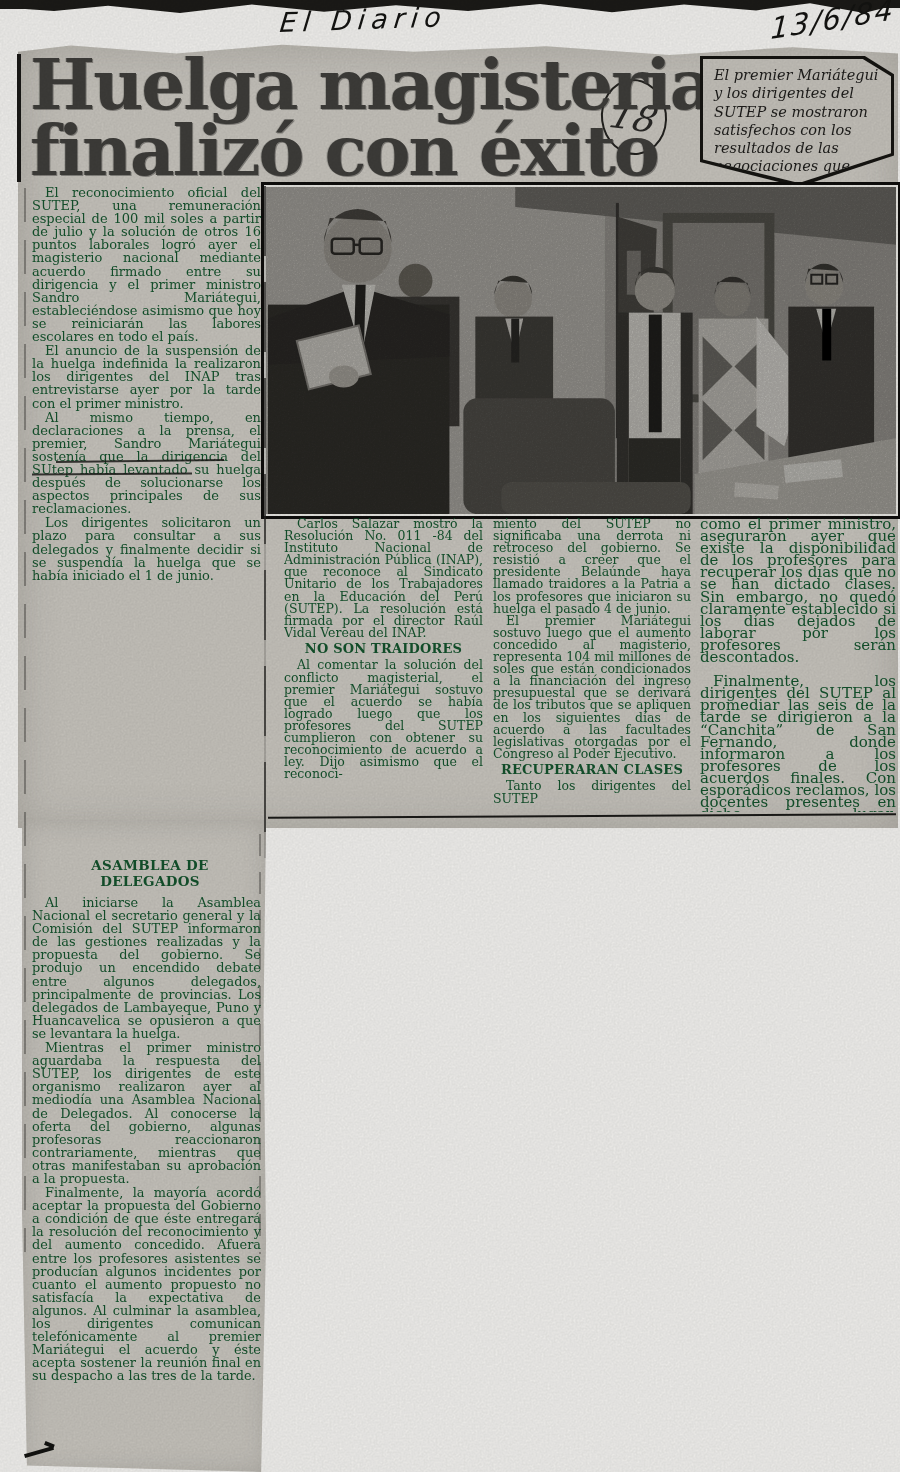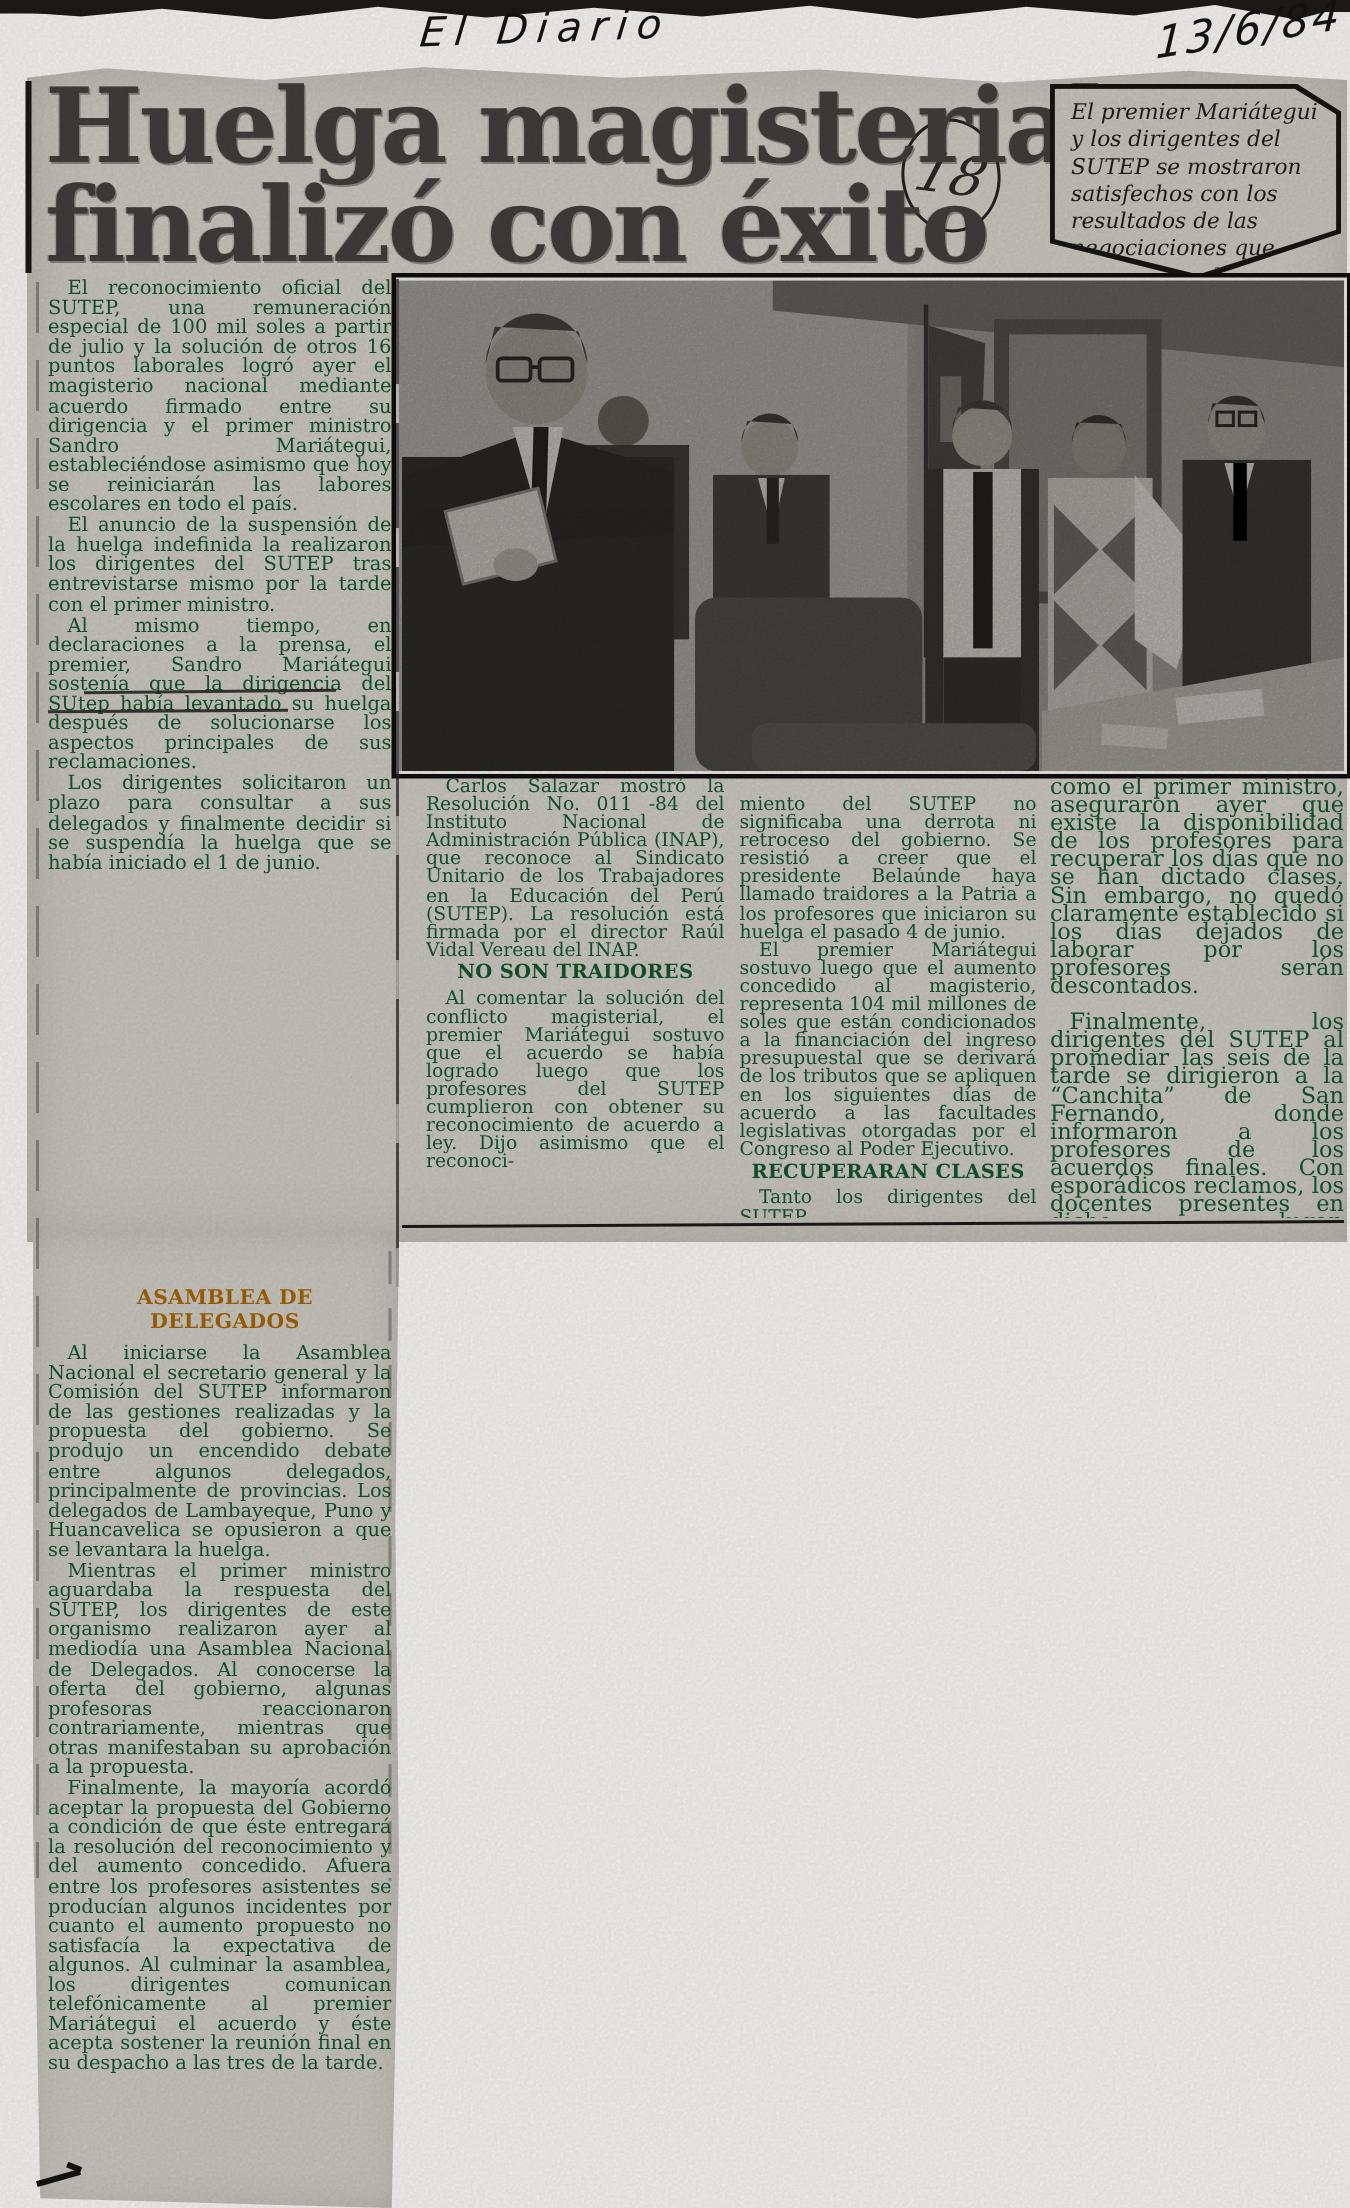--- a/index.html
+++ b/index.html
@@ -54,21 +54,21 @@
   .hrule-bottom{position:absolute;left:268px;top:815px;width:628px;height:2.4px;background:#1b1a18;transform:rotate(-.3deg);}
   .pen-line{position:absolute;height:1.6px;background:#1d1c1a;opacity:.85;}
   .pen-arrow{position:absolute;left:24px;top:1450px;width:30px;height:4px;background:#131311;transform:rotate(-16deg);}
   .pen-arrow::after{content:"";position:absolute;right:-2px;top:-4px;width:10px;height:4px;background:#131311;transform:rotate(38deg);}
   
   .newscol{position:absolute;text-align:justify;overflow:hidden;color:#14532d;}
   .newscol p{margin:0;text-indent:13px;}
   #col1{left:32px;top:186px;width:229px;height:628px;font-size:13px;line-height:13.1px;}
   #col1 p{margin-bottom:1px;}
   #col1 p.gap{margin-top:9px;}
-  .subhead{font-weight:bold;text-align:center;font-size:13.5px;line-height:1.15;letter-spacing:.3px;color:#a16207;}
+  .subhead{font-weight:bold;text-align:center;font-size:13.5px;line-height:1.15;letter-spacing:.3px;color:#14532d;}
   #asamblea-head{position:absolute;left:70px;top:858px;width:160px;}
   #colA{left:32px;top:896px;width:229px;height:566px;font-size:12.9px;line-height:13.1px;}
   #colA p{margin-bottom:1px;}
   #col2{left:284px;top:518px;width:199px;height:294px;font-size:12.5px;line-height:12.1px;}
   #col3{left:493px;top:518px;width:198px;height:294px;font-size:12.5px;line-height:12.1px;}
   #col4{left:700px;top:518px;width:196px;height:294px;font-size:15px;line-height:12.1px;}
   .colhead{font-weight:bold;text-align:center;font-size:13px;line-height:1.12;margin:3px 0 3px;letter-spacing:.2px;}
   
   .photo{position:absolute;left:261px;top:182px;width:634px;height:331px;background:#0f0e0c;padding:3px;}
   .photo-mat{width:100%;height:100%;background:#e8e7e2;padding:2px;box-sizing:border-box;}
@@ -176,35 +176,35 @@
     </div>
   </div>
 
   <div class="vline-col1"></div>
   <div class="vline-mid"></div>
   <div class="vline-strip"></div>
   <div class="hrule-bottom"></div>
 
   <div id="col1" class="newscol">
     <p>El reconocimiento oficial del SUTEP, una remuneración especial de 100 mil soles a partir de julio y la solución de otros 16 puntos laborales logró ayer el magisterio nacional mediante acuerdo firmado entre su dirigencia y el primer ministro Sandro Mariátegui, estableciéndose asimismo que hoy se reiniciarán las labores escolares en todo el país.</p>
-    <p>El anuncio de la suspensión de la huelga indefinida la realizaron los dirigentes del SUTEP tras entrevistarse mismo por la tarde con el primer ministro.</p>
+    <p>El anuncio de la suspensión de la huelga indefinida la realizaron los dirigentes del INAP tras entrevistarse ayer por la tarde con el primer ministro.</p>
     <p>Al mismo tiempo, en declaraciones a la prensa, el premier, Sandro Mariátegui sostenía que la dirigencia del SUtep había levantado su huelga después de solucionarse los aspectos principales de sus reclamaciones.</p>
     <p>Los dirigentes solicitaron un plazo para consultar a sus delegados y finalmente decidir si se suspendía la huelga que se había iniciado el 1 de junio.</p>
   </div>
   <div class="pen-line" style="left:56px;top:460px;width:168px;transform:rotate(-.6deg);"></div>
   <div class="pen-line" style="left:32px;top:473px;width:160px;transform:rotate(-.4deg);"></div>
 
   <div id="col2" class="newscol">
     <p>Carlos Salazar mostró la Resolución No. 011 -84 del Instituto Nacional de Administración Pública (INAP), que reconoce al Sindicato Unitario de los Trabajadores en la Educación del Perú (SUTEP). La resolución está firmada por el director Raúl Vidal Vereau del INAP.</p>
     <div class="colhead">NO SON TRAIDORES</div>
     <p>Al comentar la solución del conflicto magisterial, el premier Mariátegui sostuvo que el acuerdo se había logrado luego que los profesores del SUTEP cumplieron con obtener su reconocimiento de acuerdo a ley. Dijo asimismo que el reconoci-</p>
   </div>
 
   <div id="col3" class="newscol">
-    <p style="text-indent:0;margin-top:12px;">miento del SUTEP no significaba una derrota ni retroceso del gobierno. Se resistió a creer que el presidente Belaúnde haya llamado traidores a la Patria a los profesores que iniciaron su huelga el pasado 4 de junio.</p>
+    <p style="text-indent:0;">miento del SUTEP no significaba una derrota ni retroceso del gobierno. Se resistió a creer que el presidente Belaúnde haya llamado traidores a la Patria a los profesores que iniciaron su huelga el pasado 4 de junio.</p>
     <p>El premier Mariátegui sostuvo luego que el aumento concedido al magisterio, representa 104 mil millones de soles que están condicionados a la financiación del ingreso presupuestal que se derivará de los tributos que se apliquen en los siguientes días de acuerdo a las facultades legislativas otorgadas por el Congreso al Poder Ejecutivo.</p>
     <div class="colhead">RECUPERARAN CLASES</div>
     <p>Tanto los dirigentes del SUTEP</p>
   </div>
 
   <div id="col4" class="newscol">
     <p style="text-indent:0;">como el primer ministro, aseguraron ayer que existe la disponibilidad de los profesores para recuperar los días que no se han dictado clases. Sin embargo, no quedó claramente establecido si los días dejados de laborar por los profesores serán descontados.</p>
     <p style="margin-top:12px;">Finalmente, los dirigentes del SUTEP al promediar las seis de la tarde se dirigieron a la “Canchita” de San Fernando, donde informaron a los profesores de los acuerdos finales. Con esporádicos reclamos, los docentes presentes en dicho lugar, mayoritariamente apoyaron la decisión de los dirigencia y entre consignas y palmas prolongaron la reunión por varias horas.</p>
   </div>
 

